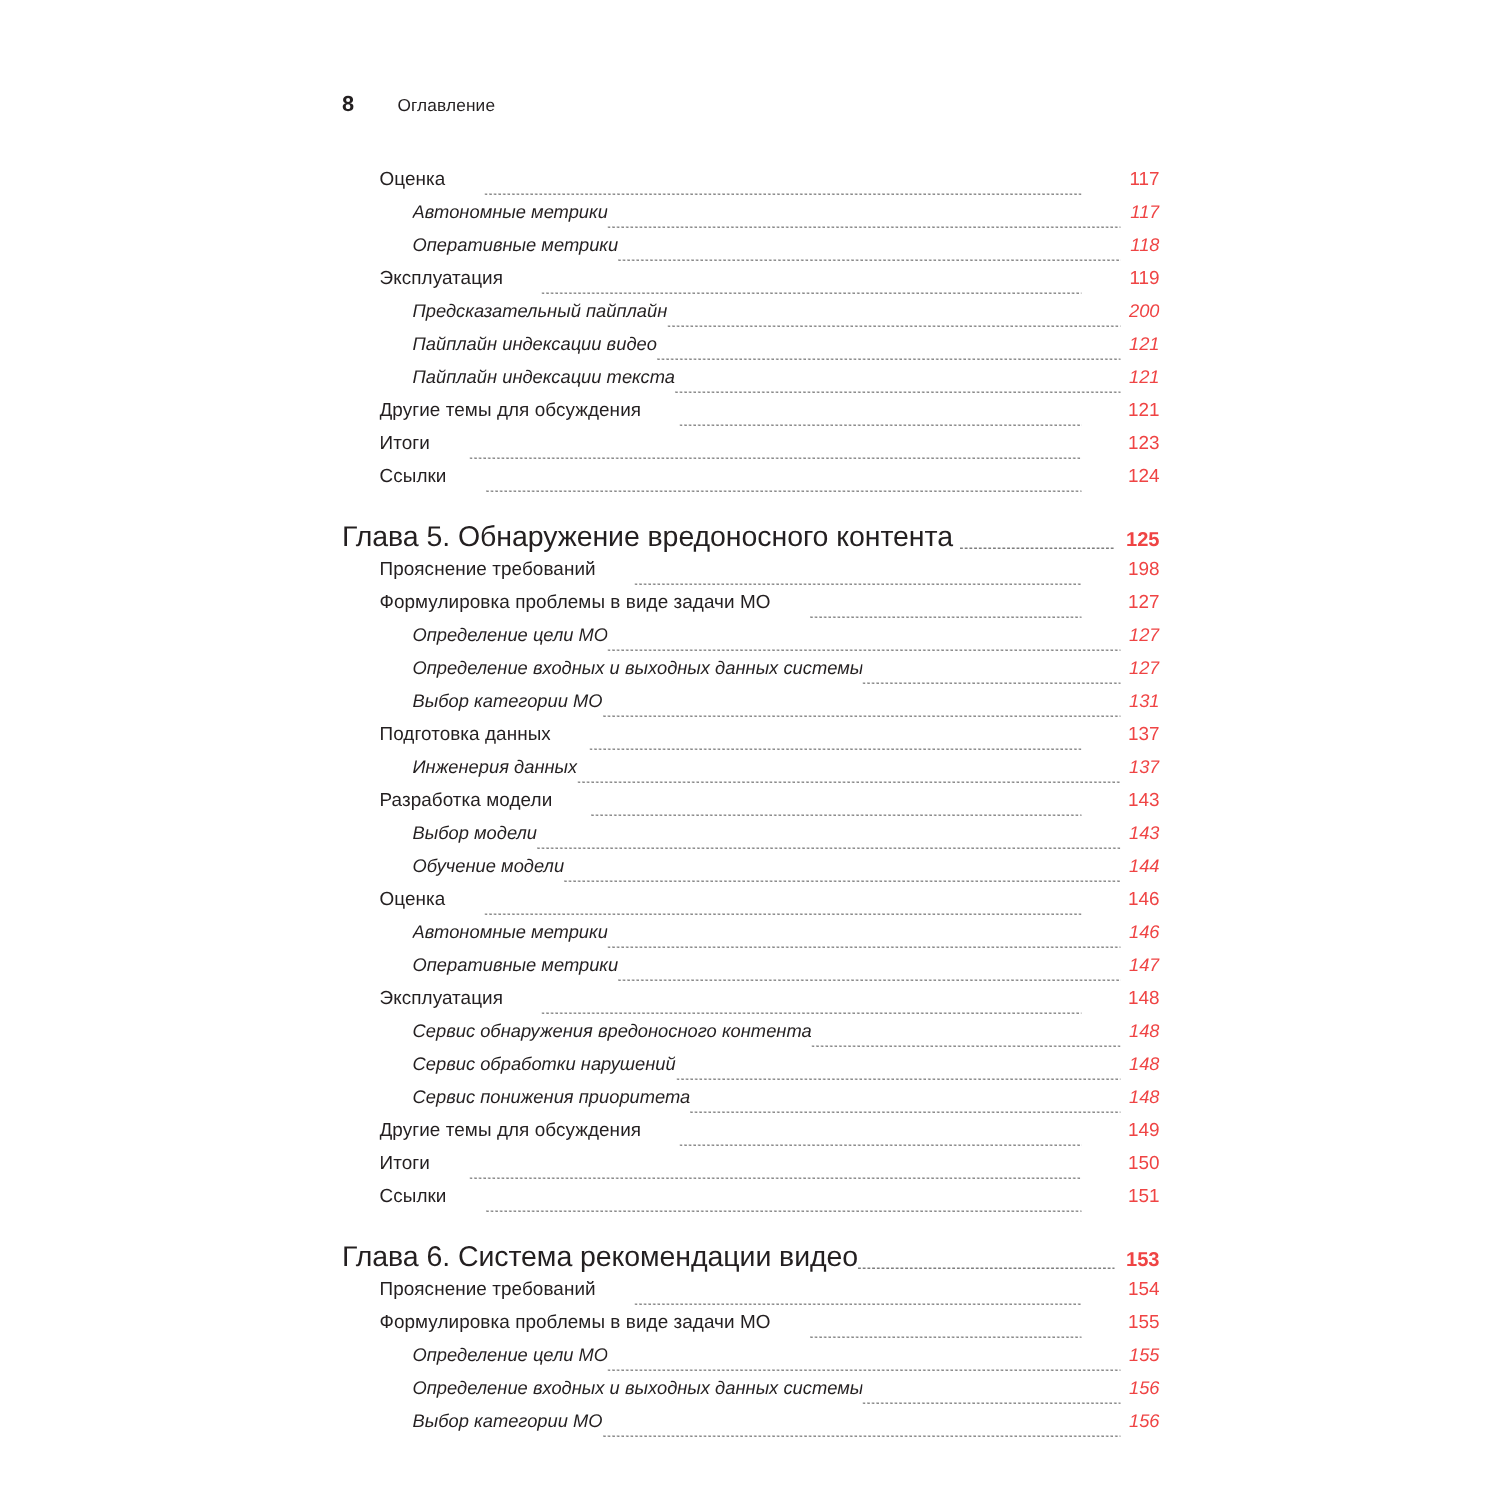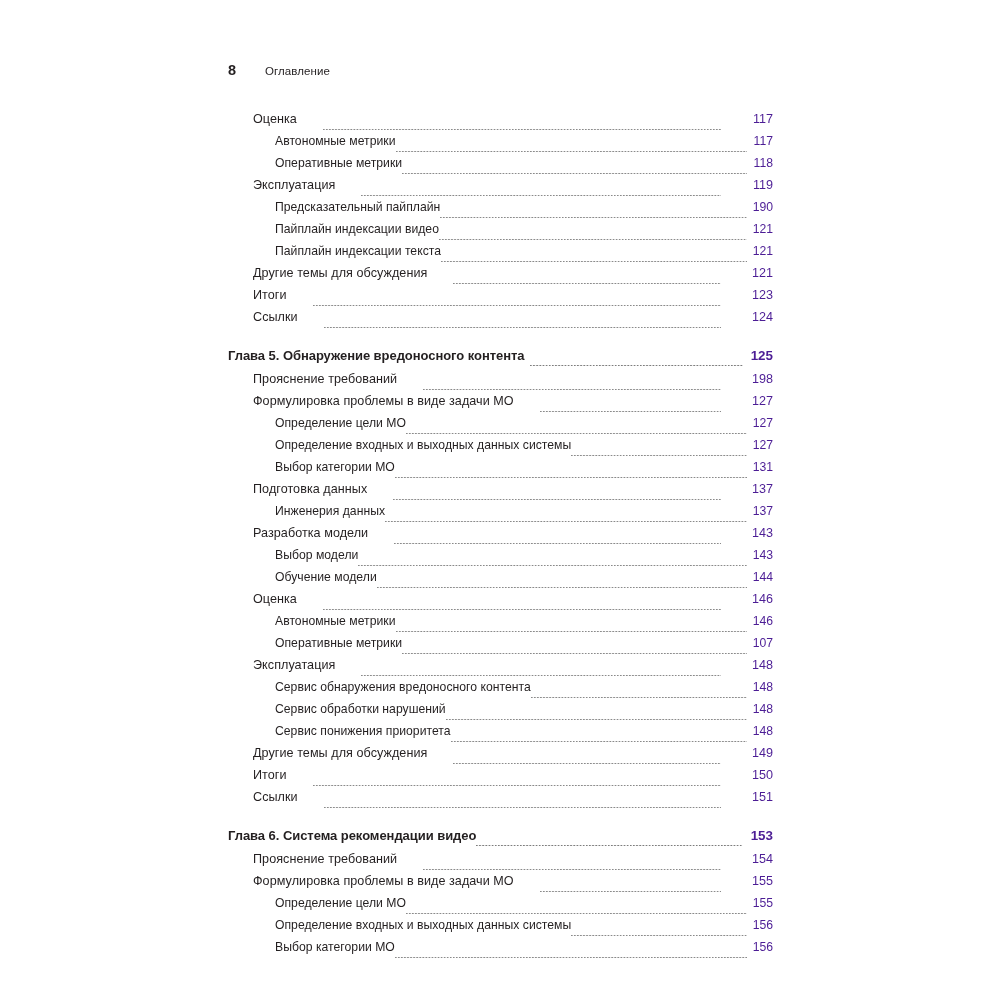--- a/index.html
+++ b/index.html
@@ -80,21 +80,21 @@
     background-image: radial-gradient(circle at 1px 50%, #8a8a8a 0.9px, rgba(0,0,0,0) 1.1px);
     background-size: 3.05px 2px;
     background-repeat: repeat-x;
     background-position: 0 100%;
     bottom: 4px;
   }
 
   .toc-entry .pageno {
     flex: 0 0 auto;
     text-align: right;
-    color: #4c1d95;
+    color: #ef4444;
   }
 
   
   .lvl1 {
     margin-left: 25px;
     gap: 26px;
   }
   .lvl1 .label {
     font-size: 12.6px;
     font-weight: normal;
@@ -102,40 +102,41 @@
   }
   .lvl1 .pageno {
     font-size: 12.6px;
     font-weight: normal;
     min-width: 26px;
   }
 
   
   .lvl2 {
     margin-left: 47px;
+    font-style: italic;
   }
   .lvl2 .label {
     font-size: 12.2px;
     font-weight: normal;
     letter-spacing: 0.02px;
   }
   .lvl2 .pageno {
     font-size: 12.2px;
     font-weight: normal;
     min-width: 26px;
   }
 
   
   .chapter {
     margin-left: 0;
     height: 22px;
   }
   .chapter .label {
-    font-size: 13px;
-    font-weight: bold;
+    font-size: 19px;
+    font-weight: normal;
     letter-spacing: -0.05px;
   }
   .chapter .pageno {
     font-size: 13.4px;
     font-weight: bold;
     min-width: 30px;
   }
   .chapter .leader {
     background-image: radial-gradient(circle at 1px 50%, #7d7d7d 0.95px, rgba(0,0,0,0) 1.15px);
     background-size: 3.15px 2px;
@@ -175,21 +176,21 @@
         <span class="pageno">118</span>
       </div>
       <div class="toc-entry lvl1">
         <span class="label">Эксплуатация</span>
         <span class="leader"></span>
         <span class="pageno">119</span>
       </div>
       <div class="toc-entry lvl2">
         <span class="label">Предсказательный пайплайн</span>
         <span class="leader"></span>
-        <span class="pageno">190</span>
+        <span class="pageno">200</span>
       </div>
       <div class="toc-entry lvl2">
         <span class="label">Пайплайн индексации видео</span>
         <span class="leader"></span>
         <span class="pageno">121</span>
       </div>
       <div class="toc-entry lvl2">
         <span class="label">Пайплайн индексации текста</span>
         <span class="leader"></span>
         <span class="pageno">121</span>
@@ -272,21 +273,21 @@
         <span class="pageno">146</span>
       </div>
       <div class="toc-entry lvl2">
         <span class="label">Автономные метрики</span>
         <span class="leader"></span>
         <span class="pageno">146</span>
       </div>
       <div class="toc-entry lvl2">
         <span class="label">Оперативные метрики</span>
         <span class="leader"></span>
-        <span class="pageno">107</span>
+        <span class="pageno">147</span>
       </div>
       <div class="toc-entry lvl1">
         <span class="label">Эксплуатация</span>
         <span class="leader"></span>
         <span class="pageno">148</span>
       </div>
       <div class="toc-entry lvl2">
         <span class="label">Сервис обнаружения вредоносного контента</span>
         <span class="leader"></span>
         <span class="pageno">148</span>

